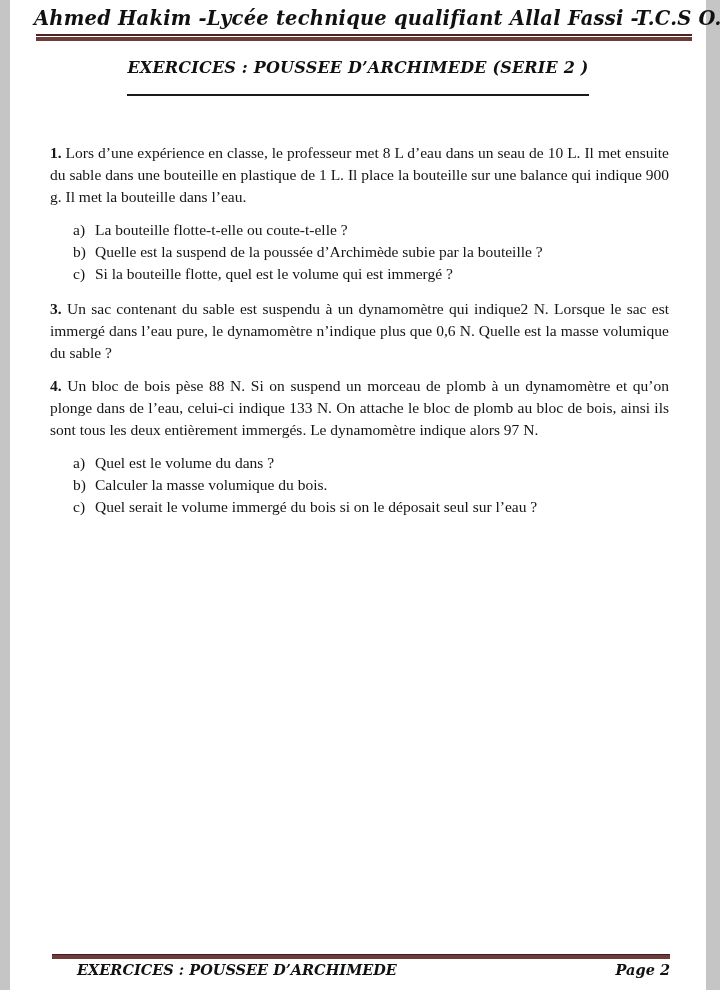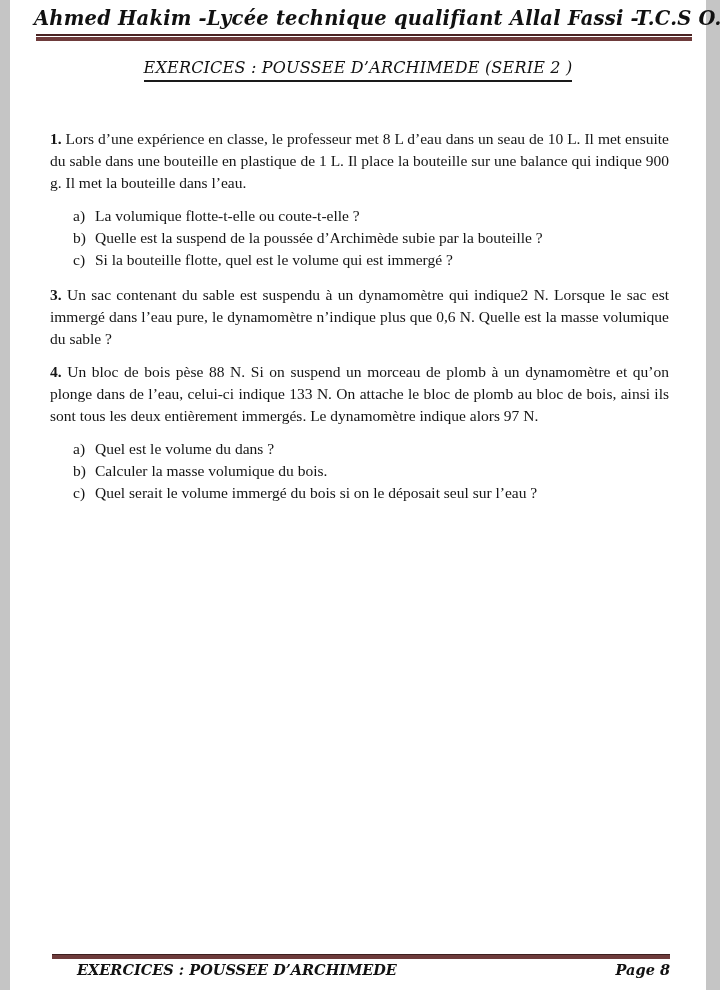--- a/index.html
+++ b/index.html
@@ -38,27 +38,27 @@
   .hdr-rule .gap   { height: 1px; }
   .hdr-rule .thick { height: 4px; background: #6e3b3b; }
   
   .doc-title-wrap {
     margin-top: 17px;
     text-align: center;
   }
   .doc-title {
     display: inline-block;
     font-family: "DejaVu Serif", serif;
-    font-weight: normal;
+    font-weight: bold;
     font-style: italic;
     font-size: 16px;
     line-height: 20px;
     color: #111111;
     border-bottom: 2px solid #1a1a1a;
-    padding-bottom: 2px;
+    padding-bottom: 16px;
     letter-spacing: 0.2px;
     white-space: nowrap;
   }
   
   .body-col {
     margin: 46px 37px 0 40px;
     font-size: 15.5px;
     line-height: 22px;
   }
   p.exercise {
@@ -126,21 +126,21 @@
     <span class="doc-title">EXERCICES : POUSSEE D’ARCHIMEDE (SERIE 2 )</span>
   </div>
 
   <div class="body-col">
 
     <p class="exercise"><span class="num">1.</span> <span>Lors d’une expérience en classe, le professeur met 8 L d’eau dans un seau de 10 L. Il met ensuite du sable dans une bouteille en plastique de 1 L. Il place la bouteille sur une balance qui indique 900 g. Il met la bouteille dans l’eau.</span></p>
 
     <div class="subitems">
       <div class="subitem">
         <span class="marker">a)</span>
-        <span class="itemtext">La volumique flotte-t-elle ou coute-t-elle ?</span>
+        <span class="itemtext">La bouteille flotte-t-elle ou coute-t-elle ?</span>
       </div>
       <div class="subitem">
         <span class="marker">b)</span>
         <span class="itemtext">Quelle est la suspend de la poussée d’Archimède subie par la bouteille ?</span>
       </div>
       <div class="subitem">
         <span class="marker">c)</span>
         <span class="itemtext">Si la bouteille flotte, quel est le volume qui est immergé ?</span>
       </div>
     </div>
@@ -167,17 +167,17 @@
 
   </div>
 
   <div class="footer">
     <div class="ftr-rule">
       <div class="thin"></div>
       <div class="thick"></div>
     </div>
     <div class="ftr-row">
       <span class="ftr-left">EXERCICES : POUSSEE D’ARCHIMEDE</span>
-      <span class="ftr-right">Page 8</span>
+      <span class="ftr-right">Page 2</span>
     </div>
   </div>
 
 </div>
 
 </body></html>

